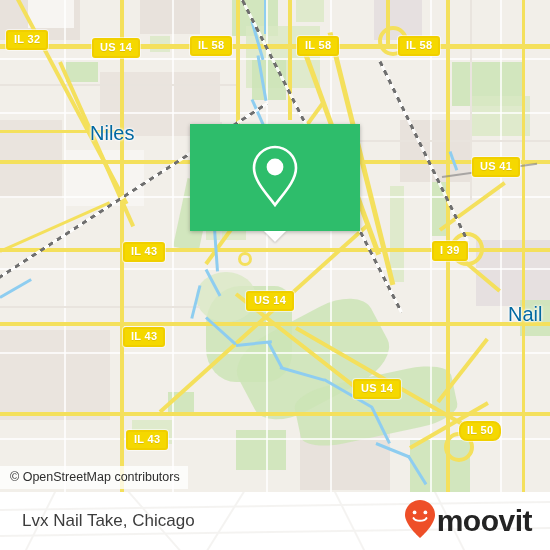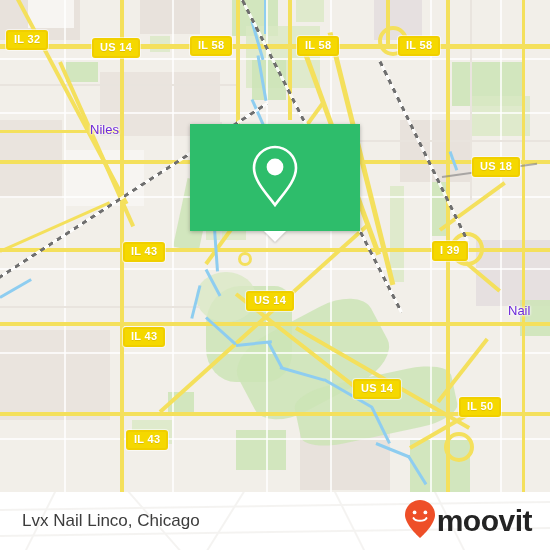--- a/index.html
+++ b/index.html
@@ -67,22 +67,22 @@
     font-weight: bold;
     letter-spacing: .3px;
     padding: 1px 6px 2px 6px;
     line-height: 13px;
     white-space: nowrap;
     text-shadow: 0 1px 0 rgba(180,150,0,.35);
     box-shadow: 0 0 0 1px rgba(255,255,255,.55);
   }
   .placelabel {
     position: absolute;
-    color: #6d28d9;
-    font-size: 13px;
+    color: #0369a1;
+    font-size: 20px;
     white-space: nowrap;
     text-shadow: 0 0 3px #fff, 0 0 3px #fff, 0 0 2px #fff;
   }
 
   
   #card {
     position: absolute;
     left: 190px; top: 124px;
     width: 170px;
     box-shadow: 0 1px 4px rgba(0,0,0,.28);
@@ -287,56 +287,57 @@
     <div class="rail" style="left:442px;top:176px;width:96px;height:2px;transform:rotate(-8deg);opacity:.6;"></div>
 
     <div class="placelabel" style="left:90px;top:122px;">Niles</div>
     <div class="placelabel" style="left:508px;top:303px;">Nail</div>
 
     <div class="shield" style="left:6px;top:30px;">IL 32</div>
     <div class="shield" style="left:92px;top:38px;">US 14</div>
     <div class="shield" style="left:190px;top:36px;">IL 58</div>
     <div class="shield" style="left:297px;top:36px;">IL 58</div>
     <div class="shield" style="left:398px;top:36px;">IL 58</div>
-    <div class="shield" style="left:472px;top:157px;">US 18</div>
+    <div class="shield" style="left:472px;top:157px;">US 41</div>
     <div class="shield" style="left:123px;top:242px;">IL 43</div>
     <div class="shield" style="left:432px;top:241px;">I 39</div>
     <div class="shield" style="left:246px;top:291px;">US 14</div>
     <div class="shield" style="left:123px;top:327px;">IL 43</div>
     <div class="shield" style="left:353px;top:379px;">US 14</div>
-    <div class="shield" style="left:459px;top:397px;">IL 50</div>
+    <div class="shield" style="left:459px;top:421px;border-radius:8px;">IL 50</div>
     <div class="shield" style="left:126px;top:430px;">IL 43</div>
 
     <div id="card">
       <div id="card-top">
         <span>
           <svg width="56" height="66" viewBox="0 0 56 66" aria-hidden="true">
             <path d="M28 4 C16.4 4 7 13.4 7 25 C7 38 20 51 28 62 C36 51 49 38 49 25 C49 13.4 39.6 4 28 4 Z" fill="none" stroke="#ffffff" stroke-width="2.6"></path>
             <circle cx="28" cy="24" r="8.4" fill="#ffffff"></circle>
           </svg>
         </span>
       </div>
       <div id="card-pointer"></div>
     </div>
 
+    <div id="attribution">© OpenStreetMap contributors</div>
   </div>
 
   <div id="footer">
     <svg id="footer-bg" viewBox="0 0 550 58" preserveAspectRatio="none">
       <g stroke="#ded9d2" stroke-width="2" fill="none">
         <path d="M0 18 L550 10"></path>
         <path d="M0 44 L550 36"></path>
         <path d="M120 -10 L190 70"></path>
         <path d="M250 -10 L200 70"></path>
         <path d="M330 -10 L370 70"></path>
         <path d="M60 -10 L20 70"></path>
         <path d="M430 -10 L470 70"></path>
       </g>
     </svg>
-    <div id="footer-title">Lvx Nail Linco, Chicago</div>
+    <div id="footer-title">Lvx Nail Take, Chicago</div>
     <div id="brand">
       <span>
         <svg width="30" height="38" viewBox="0 0 30 38" aria-hidden="true">
           <path d="M15 0 C6.7 0 0 6.7 0 15 C0 25 15 38 15 38 C15 38 30 25 30 15 C30 6.7 23.3 0 15 0 Z" fill="#ee4f28"></path>
           <circle cx="9.6" cy="12.4" r="1.9" fill="#ffffff"></circle>
           <circle cx="20.4" cy="12.4" r="1.9" fill="#ffffff"></circle>
           <path d="M8.6 18.2 C10.6 21.6 19.4 21.6 21.4 18.2" stroke="#ffffff" stroke-width="2.1" fill="none" stroke-linecap="round"></path>
         </svg>
       </span>
       <span id="brand-word">moovit</span>

